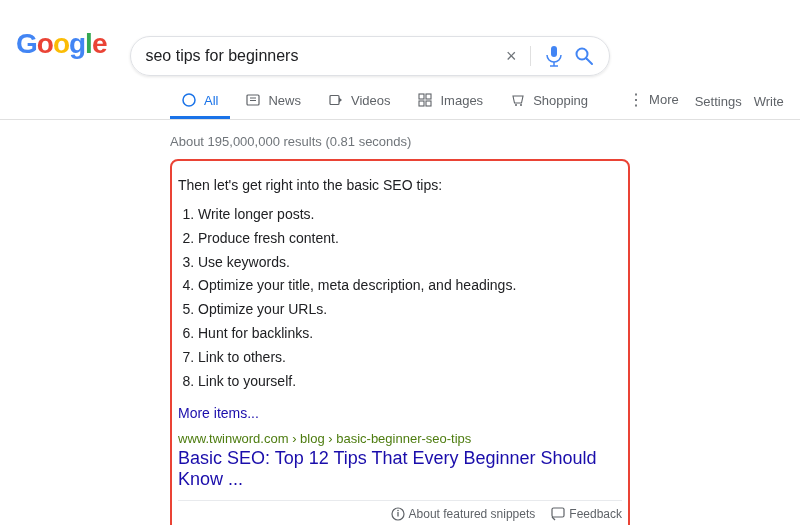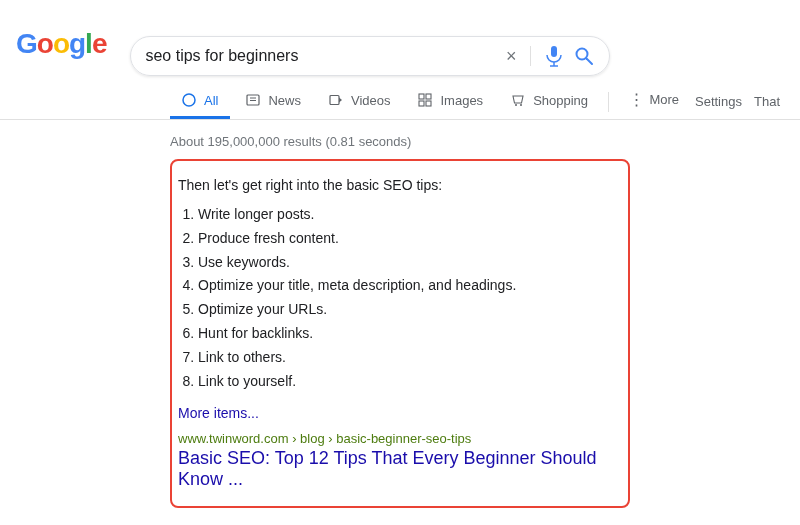--- a/index.html
+++ b/index.html
@@ -306,21 +306,21 @@
     </svg>
     <span>Shopping</span>
   </a>
   <div class="nav-divider"></div>
   <a class="nav-tab">
     <span style="font-size:16px; line-height:1; color:#5f6368">⋮</span>
     <span>More</span>
   </a>
   <div class="nav-settings">
     <span>Settings</span>
-    <span>That</span>
+    <span>Write</span>
   </div>
 </div>
 
 <div class="results-area">
   <div class="results-count">About 195,000,000 results (0.81 seconds)</div>
 
   <div class="featured-snippet">
     <div class="snippet-intro">Then let's get right into the basic SEO tips:</div>
 
     <ol class="snippet-list">
@@ -332,15 +332,32 @@
       <li>Hunt for backlinks.</li>
       <li>Link to others.</li>
       <li>Link to yourself.</li>
     </ol>
 
     <a class="more-items-link">More items...</a>
 
     <div class="snippet-url">www.twinword.com › blog › basic-beginner-seo-tips</div>
     <a class="snippet-title-link">Basic SEO: Top 12 Tips That Every Beginner Should Know ...</a>
 
+    <div class="snippet-footer">
+      <div class="snippet-footer-item">
+        <svg width="14" height="14" viewBox="0 0 14 14">
+          <circle cx="7" cy="7" r="6" stroke="#5f6368" stroke-width="1.2" fill="none"></circle>
+          <line x1="7" y1="5" x2="7" y2="9.5" stroke="#5f6368" stroke-width="1.3"></line>
+          <circle cx="7" cy="3.5" r="0.8" fill="#5f6368"></circle>
+        </svg>
+        <span>About featured snippets</span>
+      </div>
+      <div class="snippet-footer-item">
+        <svg width="14" height="14" viewBox="0 0 14 14">
+          <rect x="1" y="1" width="12" height="9" rx="1.5" stroke="#5f6368" stroke-width="1.2" fill="none"></rect>
+          <line x1="1" y1="10" x2="4" y2="13" stroke="#5f6368" stroke-width="1.2"></line>
+        </svg>
+        <span>Feedback</span>
+      </div>
+    </div>
   </div>
 
 </div>
 
 </body></html>

